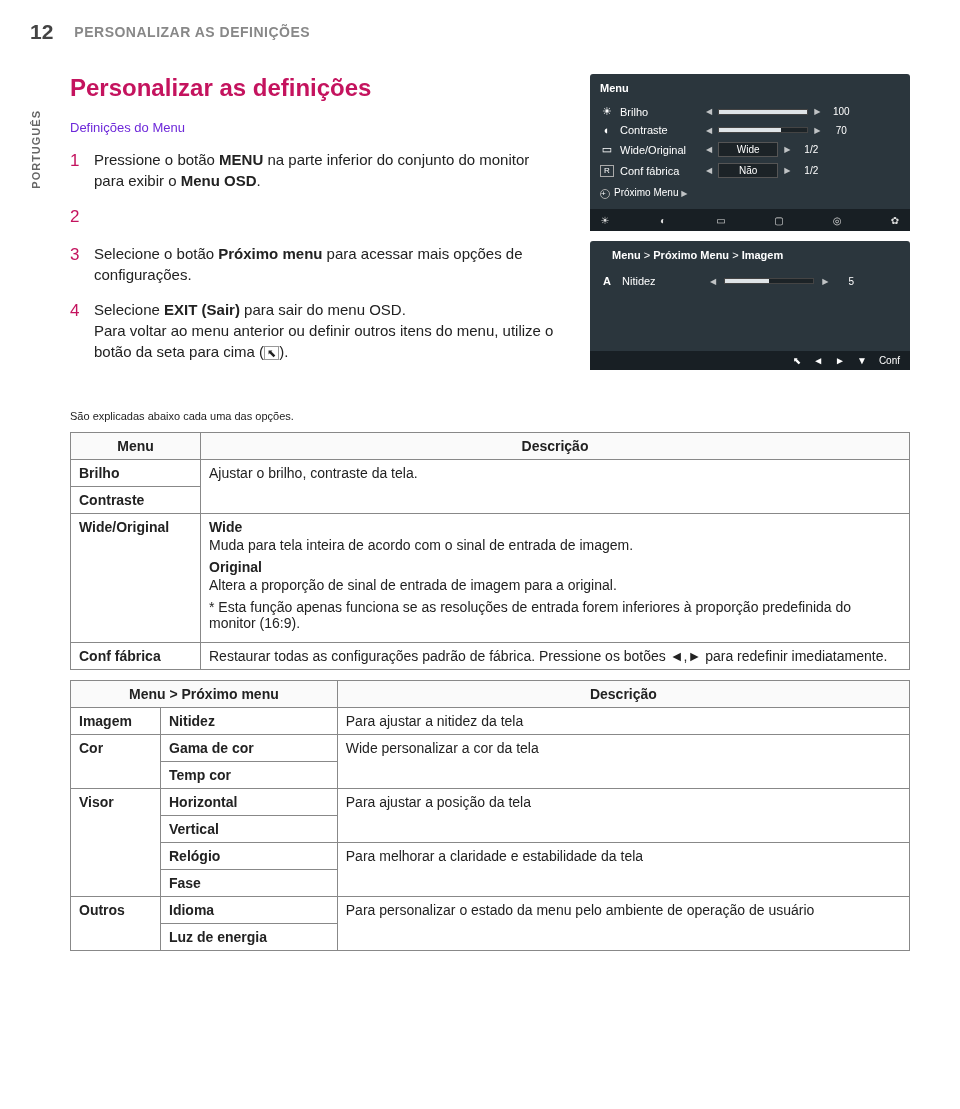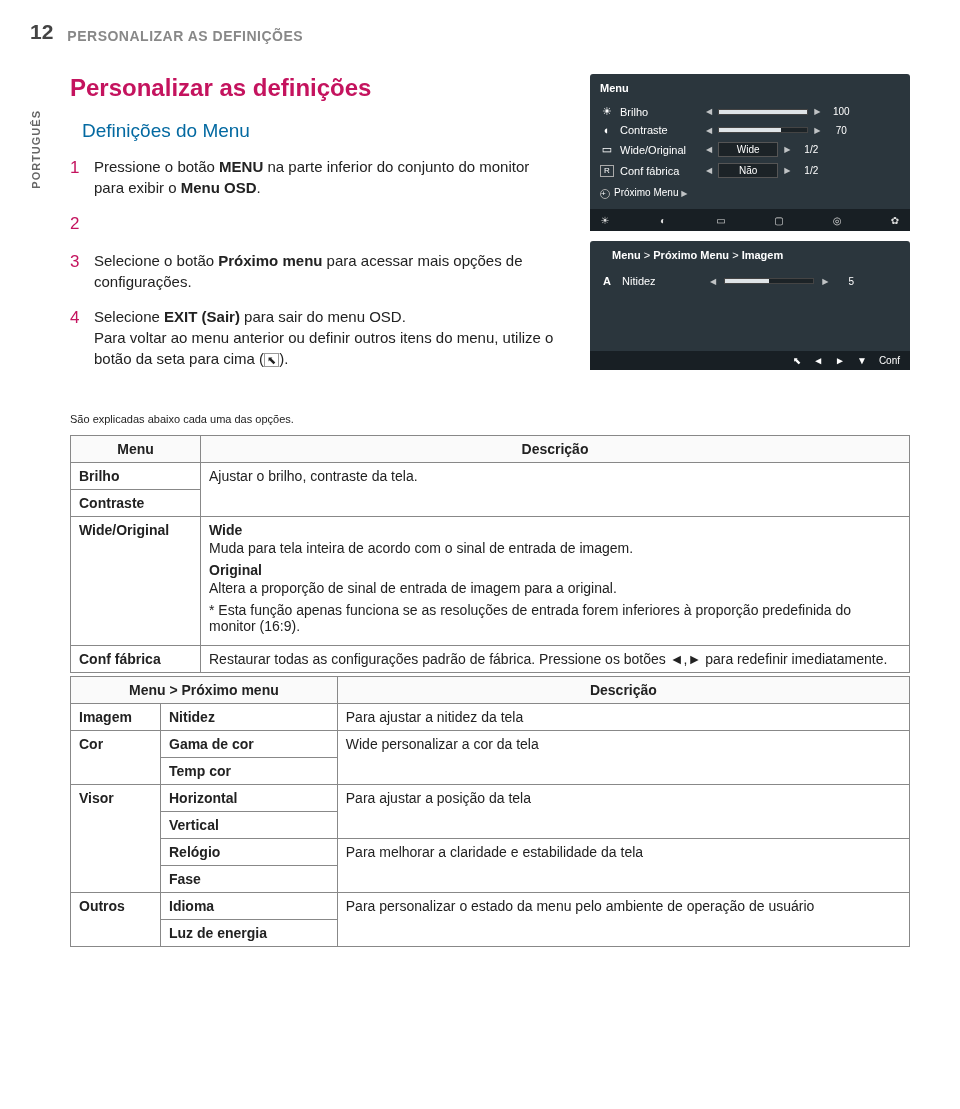--- a/index.html
+++ b/index.html
@@ -4,40 +4,40 @@
 <style>
   * { box-sizing: border-box; }
   body {
     margin: 0;
     font-family: Arial, Helvetica, sans-serif;
     color: #222;
     background: #fff;
     width: 960px;
     padding: 20px 50px 40px 30px;
   }
-  .header-row { display: flex; align-items: flex-end; gap: 14px; margin-bottom: 30px; }
+  .header-row { display: flex; align-items: center; gap: 21px; margin-bottom: 30px; }
   .page-num { font-size: 21px; font-weight: bold; color: #444; }
   .section-title { font-size: 14px; font-weight: bold; color: #888; letter-spacing: 0.5px; }
   .vertical-tab {
     position: absolute;
     left: 30px;
     top: 110px;
     writing-mode: vertical-rl;
     text-orientation: mixed;
     font-size: 11px;
     font-weight: bold;
     color: #666;
     letter-spacing: 1px;
     transform: rotate(180deg);
   }
   .main-cols { display: flex; gap: 30px; align-items: flex-start; }
   .left-col { flex: 1; padding-left: 40px; }
   .right-col { width: 320px; }
   h1.page-heading { color: #c4135e; font-size: 24px; font-weight: bold; margin: 0 0 18px 0; }
-  h2.sub-heading { color: #0369a1; font-size: 19px; font-weight: normal; margin: 0 0 14px 12px; }
+  h2.sub-heading { color: #6d28d9; font-size: 13px; font-weight: normal; margin: 0 0 14px 0; }
   .step { display: flex; gap: 10px; margin-bottom: 14px; font-size: 15px; line-height: 1.4; color: #222; }
   .step-num { color: #c4135e; font-size: 17px; min-width: 14px; }
   .step-body b { font-weight: bold; }
   .arrow-up-box { display:inline-block; border:1px solid #999; font-size:11px; padding:0 2px; line-height:12px; vertical-align:middle;}
   
   .osd { background: #2b363d; border-radius: 3px; color: #fff; font-size: 11px; padding: 8px 10px 8px 10px; margin-bottom: 10px; }
   .osd-title { font-weight: bold; font-size: 11px; margin-bottom: 8px; }
   .osd-row { display: flex; align-items: center; gap: 6px; padding: 3px 0; }
   .osd-icon { width: 14px; text-align: center; font-size: 11px; }
   .osd-label { flex: 0 0 80px; }
@@ -56,21 +56,21 @@
   .osd2-nav { display:flex; justify-content:flex-end; gap:12px; background:#181f24; margin:60px -10px -8px -10px; padding:4px 10px; font-size:10px;}
   
   .lead { font-size: 11px; margin: 30px 0 10px 40px; }
   table.desc { border-collapse: collapse; width: calc(100% - 40px); margin-left:40px; font-size: 14px; }
   table.desc th, table.desc td { border: 1px solid #888; padding: 5px 8px; vertical-align: top; text-align: left; }
   table.desc th { background: #fafafa; font-weight: bold; text-align: center; }
   table.desc td.label { font-weight: bold; white-space: nowrap; }
   table.desc td.sublabel { font-weight: bold; white-space: nowrap; }
   .desc-block b { font-weight: bold; display:block; margin-bottom:2px;}
   .desc-block p { margin: 0 0 6px 0; }
-  table.desc2 { margin-top: 3px; padding-left: 8px; }
+  table.desc2 { margin-top: 10px; padding-left: 8px; }
 </style>
 </head>
 <body>
 
 <div class="header-row">
   <span class="page-num">12</span>
   <span class="section-title">PERSONALIZAR AS DEFINIÇÕES</span>
 </div>
 
 <div class="vertical-tab">PORTUGUÊS</div>

